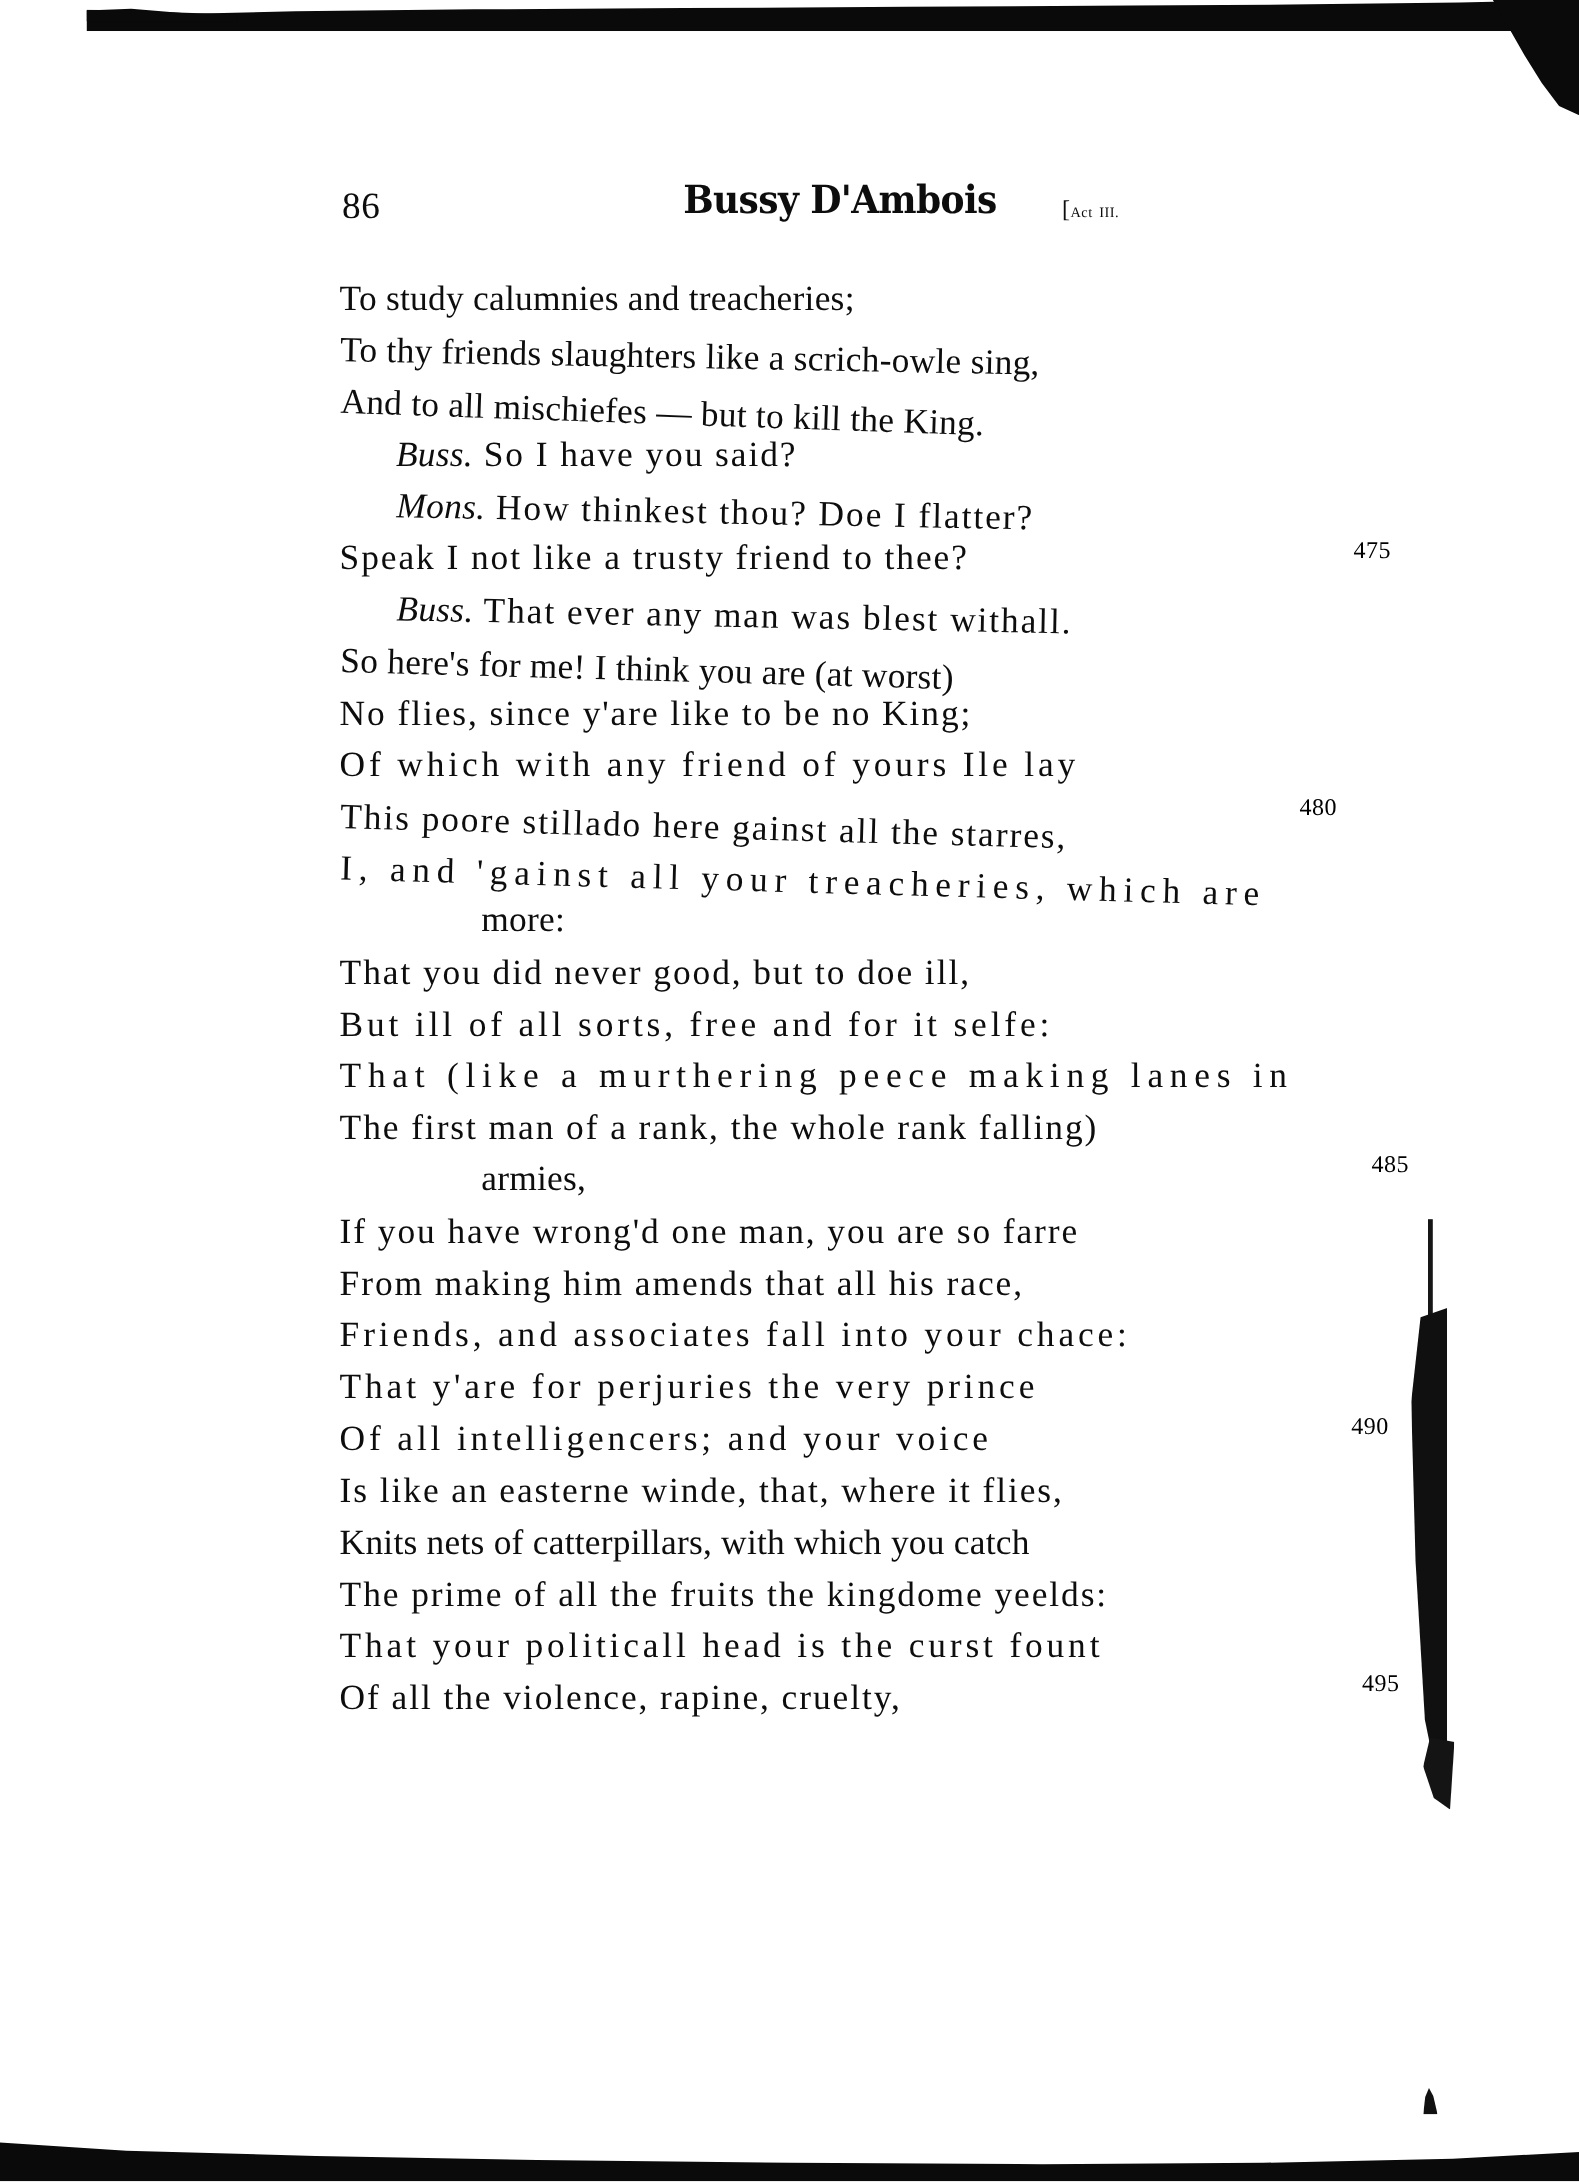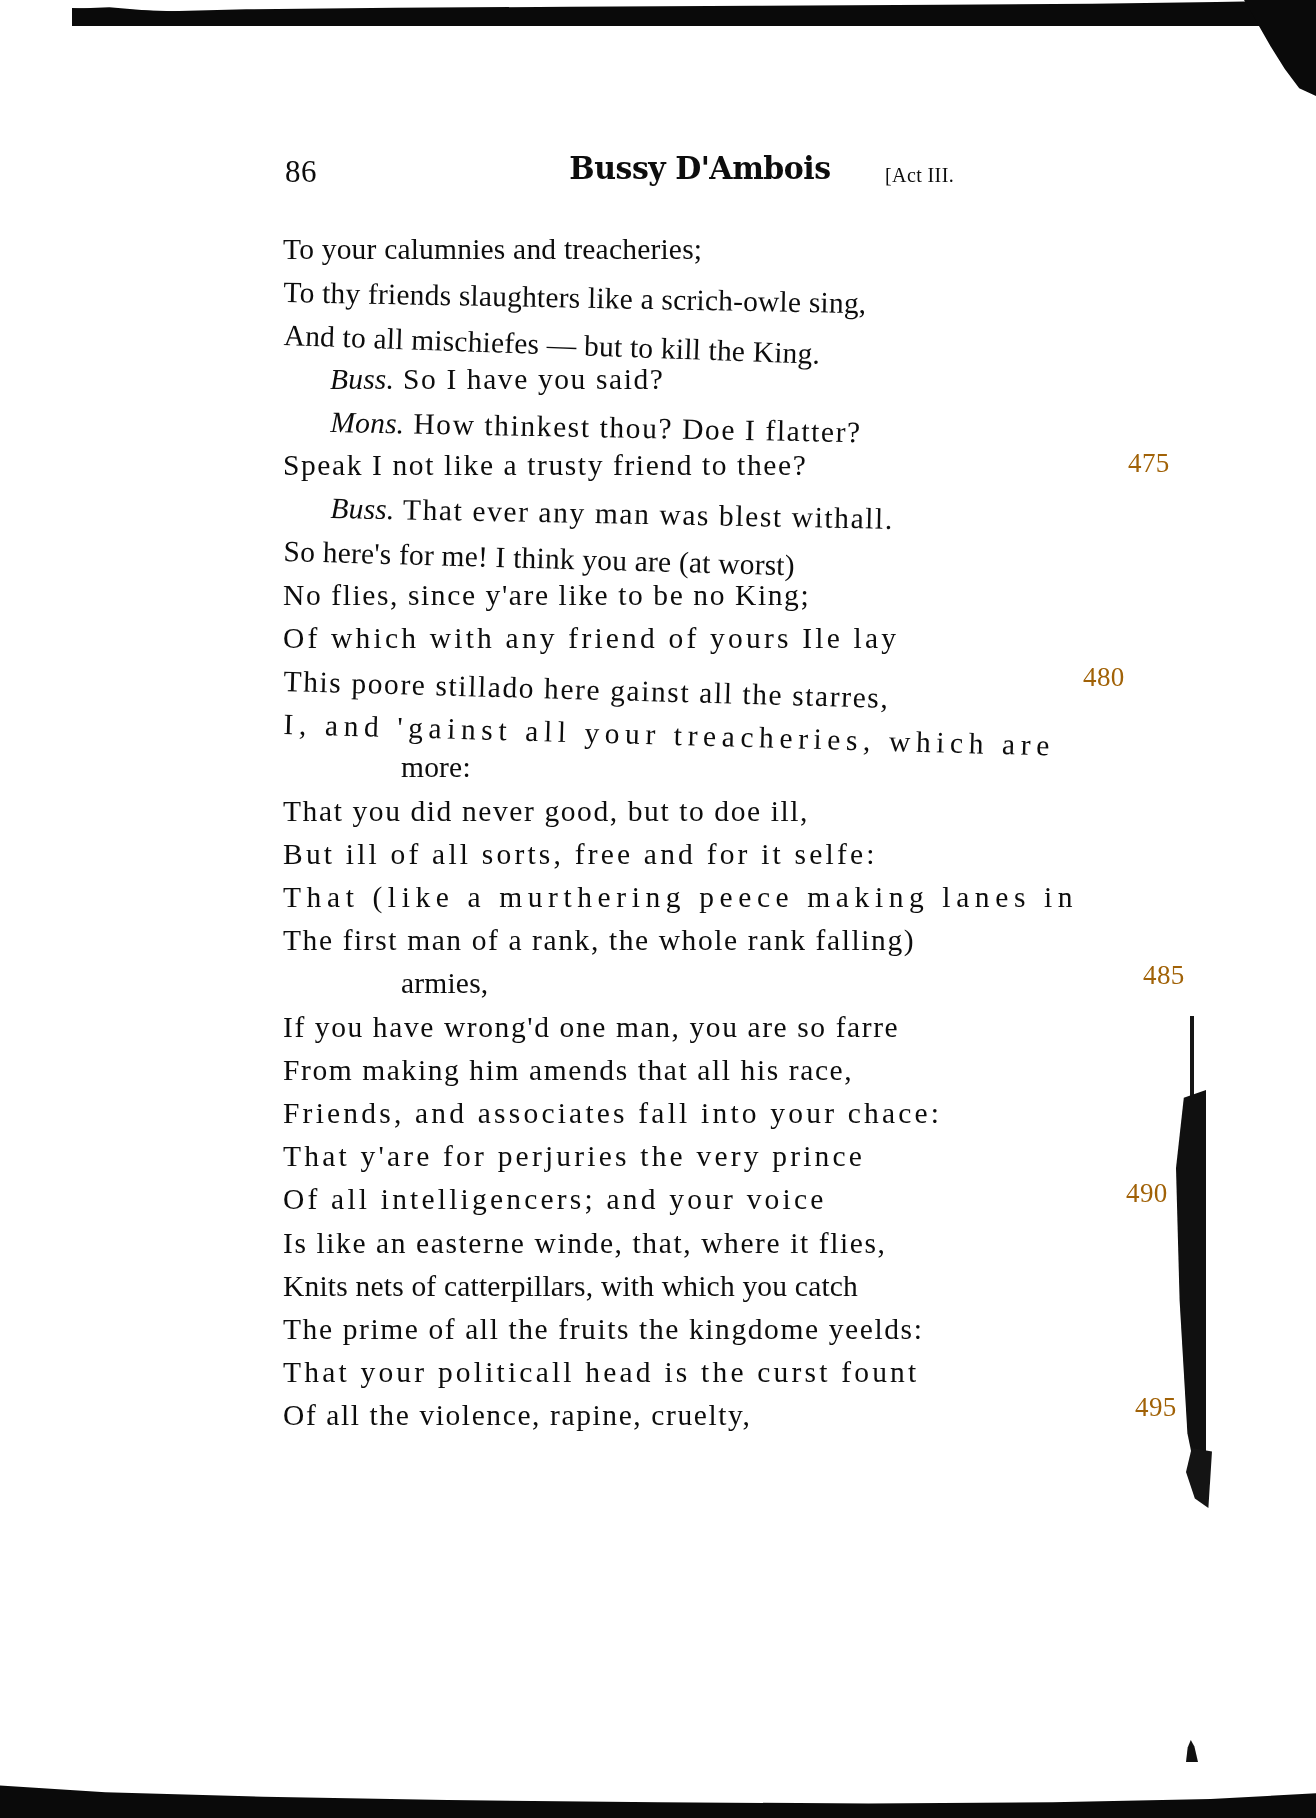--- a/index.html
+++ b/index.html
@@ -122,21 +122,21 @@
     transform: scaleY(1.08);
   }
   #act-marker {
     position: absolute;
     left: 600px;
     top: 14px;
     font-size: 20px;
     letter-spacing: 0.4px;
   }
   #act-marker .small-caps {
-    font-size: 20px;
+    font-size: 12px;
   }
 
   
   #verse {
     position: absolute;
     left: 283px;
     top: 228px;
     width: 1010px;
   }
   .line {
@@ -167,23 +167,23 @@
   }
 
   
   .tilt-1 { display: inline-block; transform: rotate(1.1deg); transform-origin: left bottom; }
   .tilt-2 { display: inline-block; transform: rotate(2.0deg); transform-origin: left bottom; }
   .tilt-5 { display: inline-block; transform: rotate(1.6deg); transform-origin: left bottom; }
 
   
   .line-number {
     position: absolute;
-    font-size: 27px;
+    font-size: 20px;
     letter-spacing: 0.4px;
-    color: #a16207;
+    color: #000000;
   }
   #ln-475 { left: 1128px; top: 448px; }
   #ln-480 { left: 1083px; top: 662px; }
   #ln-485 { left: 1143px; top: 960px; }
   #ln-490 { left: 1096px; top: 1178px; margin-left: 30px; }
   #ln-495 { left: 1135px; top: 1392px; }
 </style>
 </head>
 <body>
 
@@ -194,21 +194,21 @@
     <div id="running-title">Bussy D'Ambois</div>
     <div id="act-marker">
       <span>[</span><span class="small-caps">Act</span>
       <span class="small-caps">III.</span>
     </div>
   </div>
 
   <div id="verse">
 
     <div class="line">
-      <span>To your calumnies and treacheries;</span>
+      <span>To study calumnies and treacheries;</span>
     </div>
 
     <div class="line">
       <span class="tilt-1">To thy friends slaughters like a scrich-owle sing,</span>
     </div>
 
     <div class="line">
       <span class="tilt-2">And to all mischiefes — but to kill the King.</span>
     </div>
 

